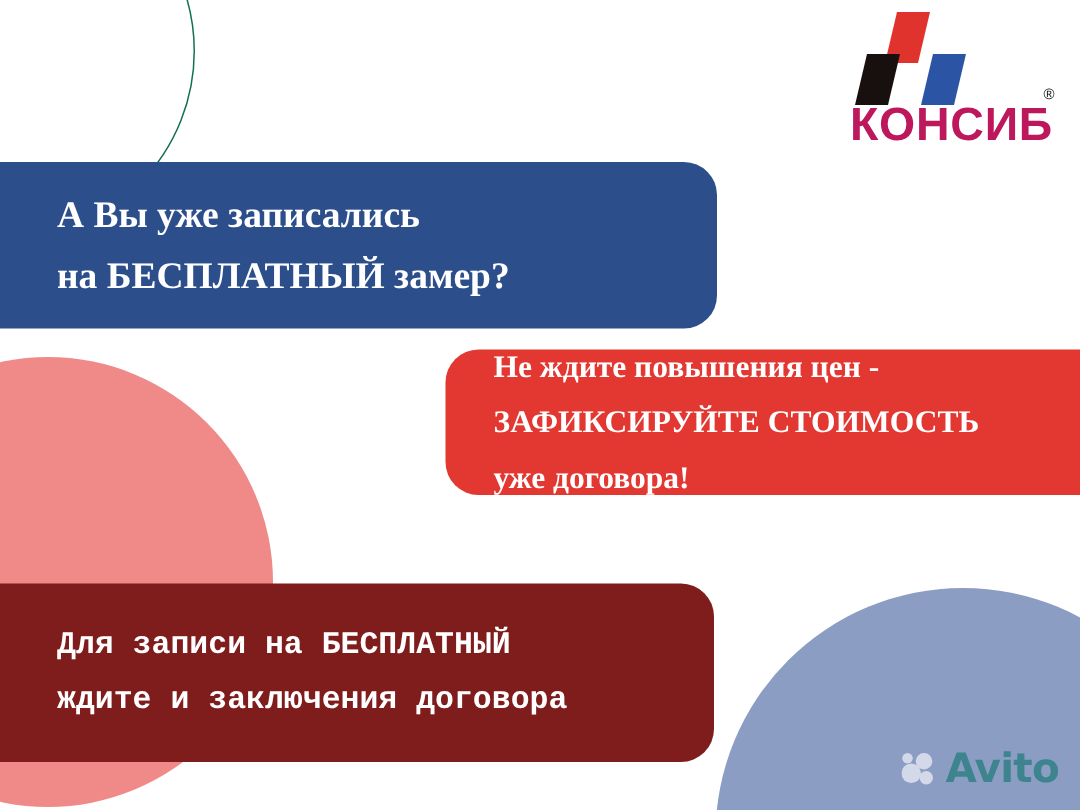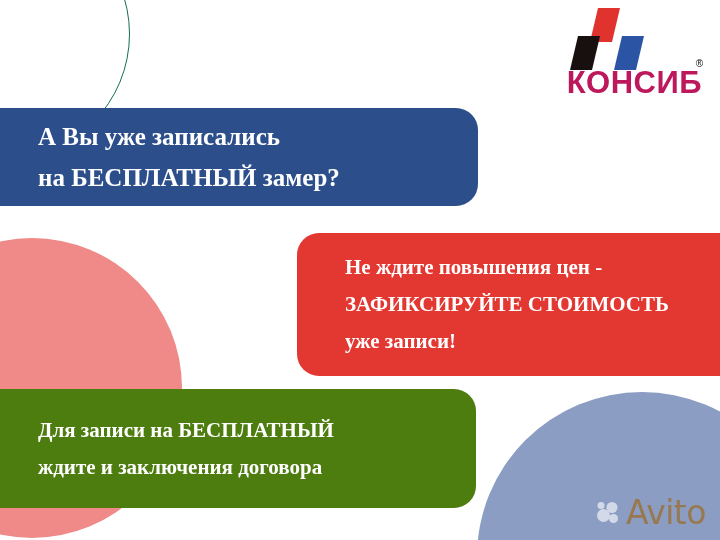--- a/index.html
+++ b/index.html
@@ -89,68 +89,69 @@
     display: flex;
     flex-direction: column;
     justify-content: center;
   }
   .msg-line { white-space: nowrap; }
 
   #banner-blue {
     left: 0;
     top: 108px;
     width: 478px;
-    height: 98px;
+    height: 111px;
     background: #2c4f8c;
     border-radius: 0 22px 22px 0;
     padding: 0 0 0 38px;
     font-size: 25px;
     line-height: 41px;
   }
 
   #banner-red {
     left: 297px;
     top: 233px;
     width: 423px;
-    height: 143px;
+    height: 97px;
     background: #e33732;
     border-radius: 22px 0 0 22px;
-    padding: 0 0 0 48px;
+    padding: 0 0 0 32px;
     font-size: 21px;
     line-height: 37px;
   }
 
   #banner-black {
     left: 0;
     top: 389px;
     width: 476px;
     height: 119px;
-    background: #4d7c0f;
+    background: #7f1d1d;
     border-radius: 0 22px 22px 0;
     padding: 0 0 0 38px;
     font-size: 21px;
     line-height: 37px;
+    font-family: Liberation Mono, monospace;
   }
 
   
   #avito-watermark {
     position: absolute;
     right: 14px;
     bottom: 14px;
     display: flex;
     align-items: center;
     gap: 5px;
     opacity: 0.62;
   }
   #avito-dots { display: block; }
   #avito-text {
     font-family: "DejaVu Sans", "Liberation Sans", sans-serif;
-    font-weight: 400;
-    font-size: 33px;
-    color: #a16207;
+    font-weight: 700;
+    font-size: 27px;
+    color: #0f766e;
     line-height: 27px;
     letter-spacing: -0.5px;
   }
 </style>
 </head>
 <body>
 
 <div id="canvas">
 
   <div class="deco" id="deco-green-ring"></div>
@@ -168,21 +169,21 @@
   </div>
 
   <div class="msg-box" id="banner-blue">
     <div class="msg-line">А Вы уже записались</div>
     <div class="msg-line">на БЕСПЛАТНЫЙ замер?</div>
   </div>
 
   <div class="msg-box" id="banner-red">
     <div class="msg-line">Не ждите повышения цен -</div>
     <div class="msg-line">ЗАФИКСИРУЙТЕ СТОИМОСТЬ</div>
-    <div class="msg-line">уже записи!</div>
+    <div class="msg-line">уже договора!</div>
   </div>
 
   <div class="msg-box" id="banner-black">
     <div class="msg-line">Для записи на БЕСПЛАТНЫЙ</div>
     <div class="msg-line">ждите и заключения договора</div>
   </div>
 
   <div id="avito-watermark">
     <svg id="avito-dots" width="24" height="22" viewBox="0 0 24 22">
       <circle cx="6.5" cy="13.5" r="6.5" fill="#ffffff"></circle>

